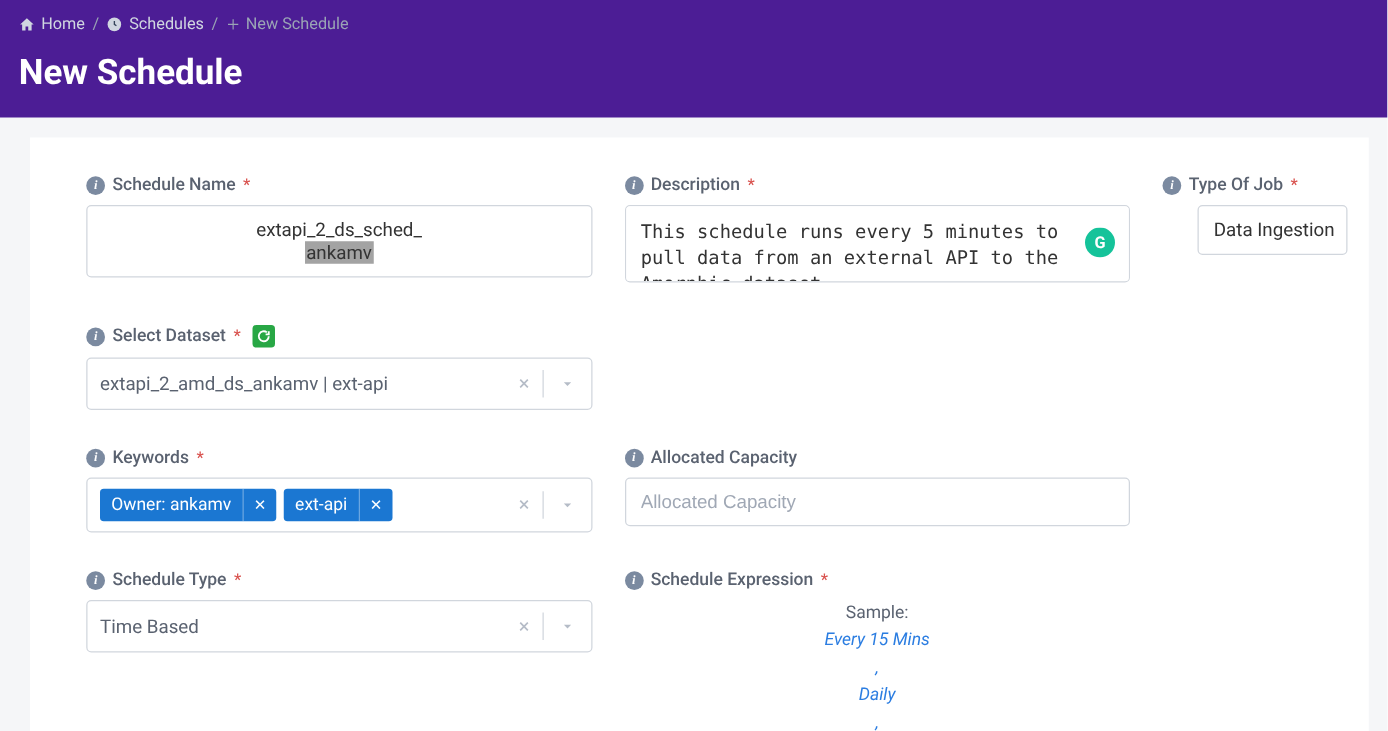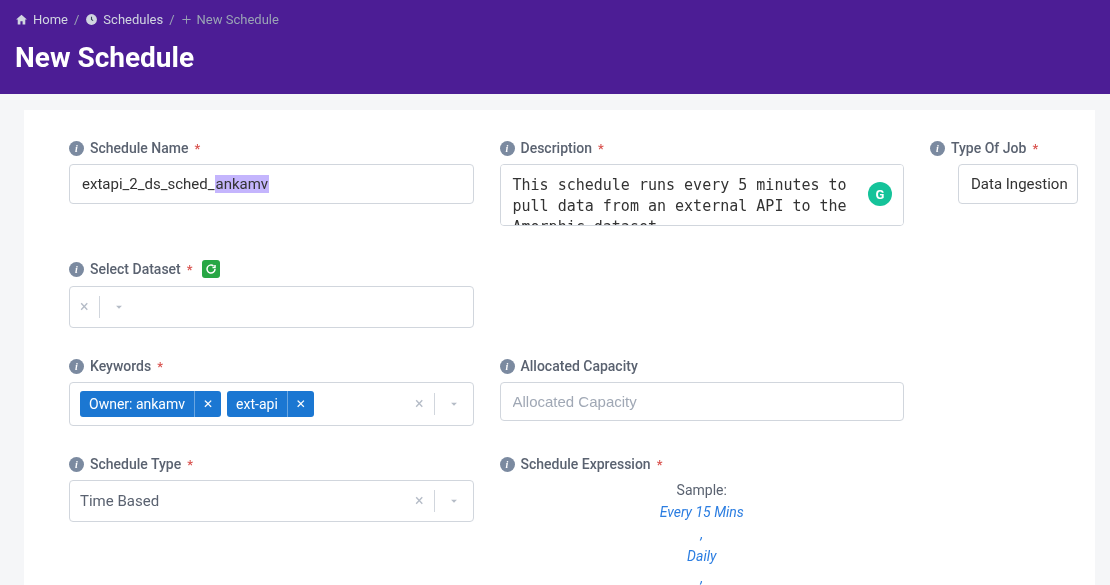--- a/index.html
+++ b/index.html
@@ -173,21 +173,21 @@
 .tag-x {
   background: rgba(255,255,255,0.0);
   border-left: 1px solid rgba(255,255,255,0.35);
   padding: 5px 8px;
   cursor: pointer;
   display: flex;
   align-items: center;
   font-size: 12px;
 }
 .highlight {
-  background: #c4b5fd;
+  background: #a3a3a3;
   padding: 0 1px;
 }
 .sample-row {
   font-size: 14px;
   color: #5a6270;
   margin-top: 10px;
   display: flex;
   gap: 6px;
   align-items: center;
   flex-direction: column;
@@ -234,21 +234,21 @@
 
 <div class="content">
 
   <div class="row">
     <div class="col">
       <div class="label-row">
         <span class="info-icon">i</span>
         <span>Schedule Name</span>
         <span class="required">*</span>
       </div>
-      <div class="input-text" style="display:flex;align-items:center;">
+      <div class="input-text" style="display:flex;align-items:center;flex-direction:column;">
         <span>extapi_2_ds_sched_</span>
           <span class="highlight">ankamv</span>
       </div>
     </div>
     <div class="col">
       <div class="label-row">
         <span class="info-icon">i</span>
         <span>Description</span>
         <span class="required">*</span>
       </div>
@@ -274,20 +274,21 @@
         <span>Select Dataset</span>
         <span class="required">*</span>
         <span class="refresh-badge">
           <svg width="12" height="12" viewBox="0 0 24 24" fill="none" stroke="#fff" stroke-width="3">
               <path d="M20 12a8 8 0 1 1-3-6.2"></path>
               <path d="M20 4v5h-5"></path>
             </svg>
         </span>
       </div>
       <div class="select-wrap">
+        <div class="select-value">extapi_2_amd_ds_ankamv | ext-api</div>
         <span class="select-clear">×</span>
         <span class="select-divider"></span>
         <span class="select-caret">
           <svg width="14" height="14" viewBox="0 0 24 24" fill="#b5bcc7">
               <path d="M7 10l5 5 5-5z"></path>
             </svg>
         </span>
       </div>
     </div>
     <div class="col"></div>

